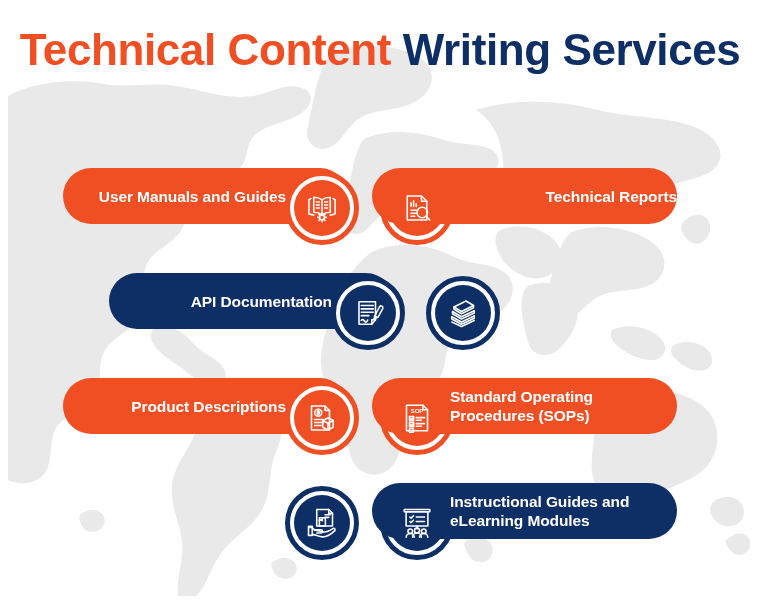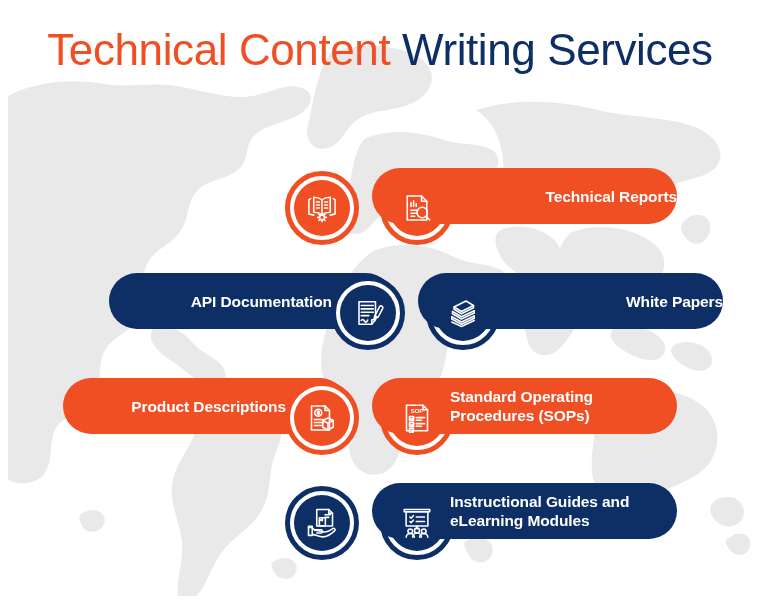--- a/index.html
+++ b/index.html
@@ -37,21 +37,21 @@
 
   
   .title {
     position: absolute;
     left: 0;
     top: 22px;
     width: 760px;
     text-align: center;
     font-size: 44px;
     line-height: 55px;
-    font-weight: normal;
+    font-weight: bold;
     letter-spacing: -0.4px;
   }
   .title .t-orange { color: #F04E23; }
   .title .t-navy   { color: #0D2F66; }
 
   
   .row {
     position: absolute;
     left: 0;
     width: 760px;
@@ -207,20 +207,23 @@
     </g>
   </svg>
 
   <div id="content">
 
     <div class="title">
       <span class="t-orange">Technical Content </span><span class="t-navy">Writing Services</span>
     </div>
 
     <div class="row" style="top:168px;">
+      <div class="pill left orange">
+        <span class="pill-label">User Manuals and Guides</span>
+      </div>
       <div class="badge c-orange pos-left">
         <span class="ring-outer"></span>
         <span class="disc"></span>
         <svg viewBox="0 0 48 48" fill="none" stroke="#ffffff" stroke-width="2.1" stroke-linecap="round" stroke-linejoin="round" aria-hidden="true">
           <path d="M24 13c-3-2.4-7-3.4-11-3.4v20c4 0 8 1 11 3.4"></path>
           <path d="M24 13c3-2.4 7-3.4 11-3.4v20c-4 0-8 1-11 3.4"></path>
           <path d="M24 13v20"></path>
           <path d="M9 11.5 6.5 13v19l6.5 1.5"></path>
           <path d="M39 11.5 41.5 13v19L35 33.5"></path>
           <path d="M16.5 16h4M16.5 20h4M16.5 24h4"></path>
@@ -273,23 +276,20 @@
           <path d="M12 16 28 8l10 6-16 8z"></path>
           <path d="M12 16v3l10 6 16-8v-3"></path>
           <path d="M10 22l12 7 17-8"></path>
           <path d="M10 22v3l12 7 17-8v-3"></path>
           <path d="M9 29l13 7 17-8"></path>
           <path d="M9 29v3l13 7 17-8v-3"></path>
           <path d="M9 36l13 6 17-8"></path>
         </svg>
       </div>
 
-      <div class="pill right navy">
-        <span class="pill-label">White Papers</span>
-      </div>
     </div>
 
     <div class="row" style="top:378px;padding-left:8px;">
       <div class="pill left orange">
         <span class="pill-label">Product Descriptions</span>
       </div>
       <div class="badge c-orange pos-left">
         <span class="ring-outer"></span>
         <span class="disc"></span>
         <svg viewBox="0 0 48 48" fill="none" stroke="#ffffff" stroke-width="2.1" stroke-linecap="round" stroke-linejoin="round" aria-hidden="true">

